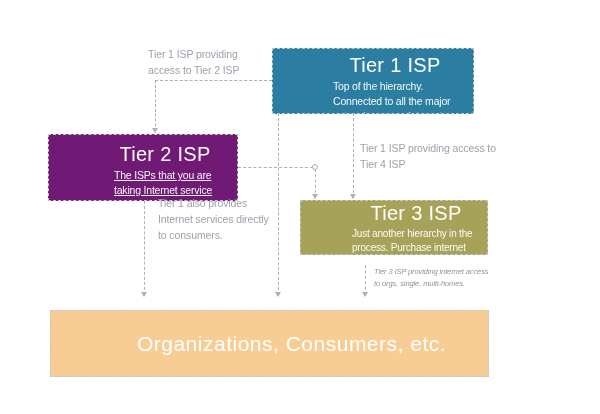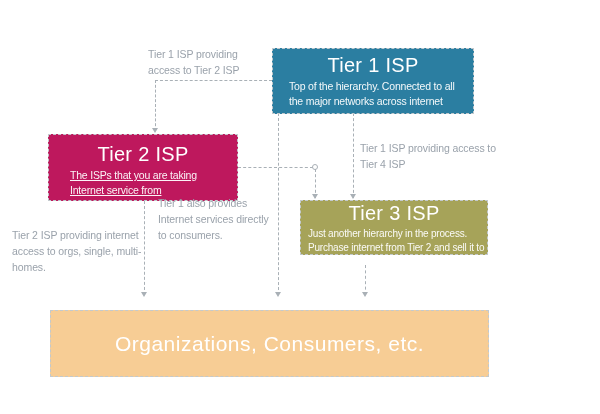--- a/index.html
+++ b/index.html
@@ -2,21 +2,21 @@
 <html><head>
 <meta charset="utf-8">
 <style>
   html,body{margin:0;padding:0;background:#fff;}
   #stage{
     position:relative;width:600px;height:414px;background:#fff;overflow:hidden;
     font-family:"Liberation Sans",sans-serif;
   }
   .box{
     position:absolute;border:1px dashed #c3c9cd;box-sizing:border-box;
-    color:#fff;overflow:hidden;
+    color:#fff;overflow:hidden;padding-left:44px;
   }
   .box .title{
     text-align:center;font-size:20px;font-weight:400;letter-spacing:.3px;
     margin-top:5px;color:#fff;
   }
   .box .desc{
     font-size:10.5px;line-height:1.42;letter-spacing:-0.2px;
     color:rgba(255,255,255,.95);margin-top:2px;
   }
   #tier1-box{left:272px;top:48px;width:202px;height:66px;}
@@ -76,36 +76,36 @@
   <div class="arrow-down" style="left:141px;top:292px;"></div>
 
   <div class="conn v" style="left:365px;top:265px;height:30px;"></div>
   <div class="arrow-down" style="left:362px;top:292px;"></div>
 
   <div class="box" id="tier1-box" style="background-color: rgb(43, 126, 161);">
     <div class="title">Tier 1 ISP</div>
     <div class="desc">Top of the hierarchy. Connected to all the major networks across internet</div>
   </div>
 
-  <div class="box" id="tier2-box" style="background-color: #be185d;">
+  <div class="box" id="tier2-box" style="background-color: #701a75;">
     <div class="title">Tier 2 ISP</div>
     <div class="desc">The ISPs that you are taking Internet service from</div>
   </div>
 
   <div class="box" id="tier3-box" style="background-color: rgb(166, 163, 89);">
     <div class="title">Tier 3 ISP</div>
     <div class="desc">Just another hierarchy in the process. Purchase internet from Tier 2 and sell it to consumers</div>
   </div>
 
   <div class="box" id="consumers-box" style="background-color: rgb(247, 205, 149);">
     <div class="banner-label">Organizations, Consumers, etc.</div>
   </div>
 
   <div class="ann" style="left:148px;top:47px;width:97px;">Tier 1 ISP providing access to Tier 2 ISP</div>
 
   <div class="ann" style="left:360px;top:141px;width:140px;">Tier 1 ISP providing access to Tier 4 ISP</div>
 
   <div class="ann" style="left:158px;top:196px;width:112px;">Tier 1 also provides Internet services directly to consumers.</div>
 
-  <div class="ann" style="left:12px;top:228px;width:130px;">Tier 2 ISP providing internet access to orgs, single, multi-homes.</div>
 
+  <div class="ann small" style="left:374px;top:266px;width:115px;">Tier 3 ISP providing internet access to orgs, single, multi-homes.</div>
 
 </div>
 
 </body></html>

